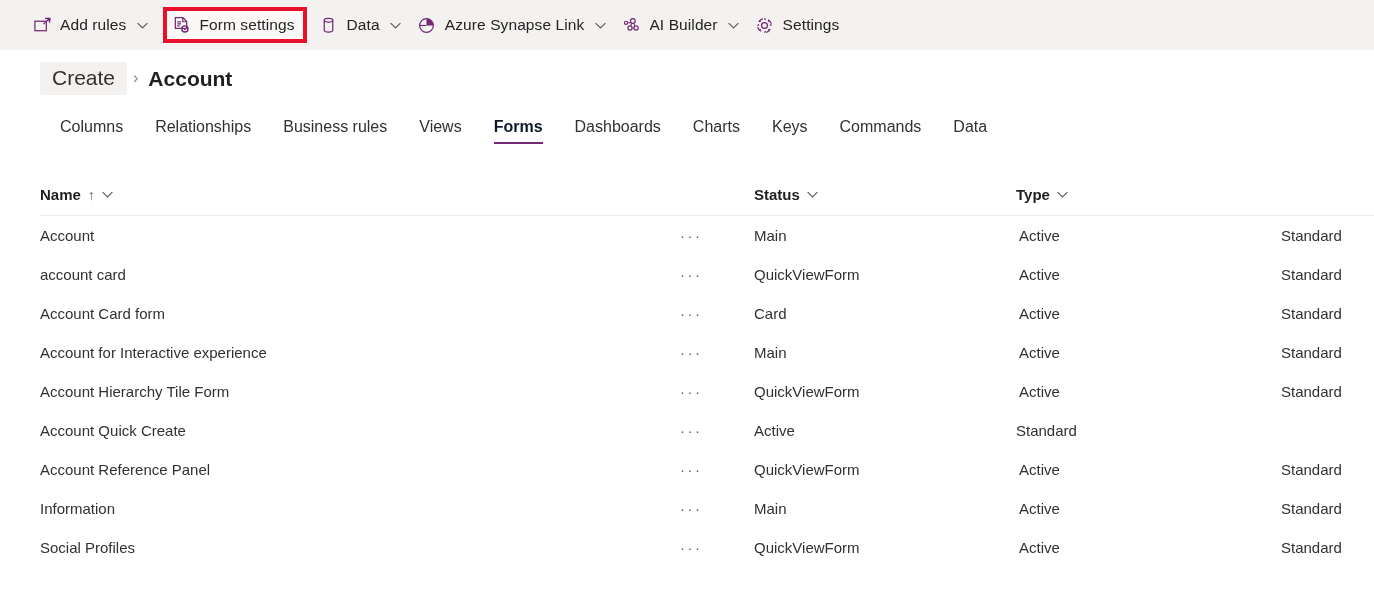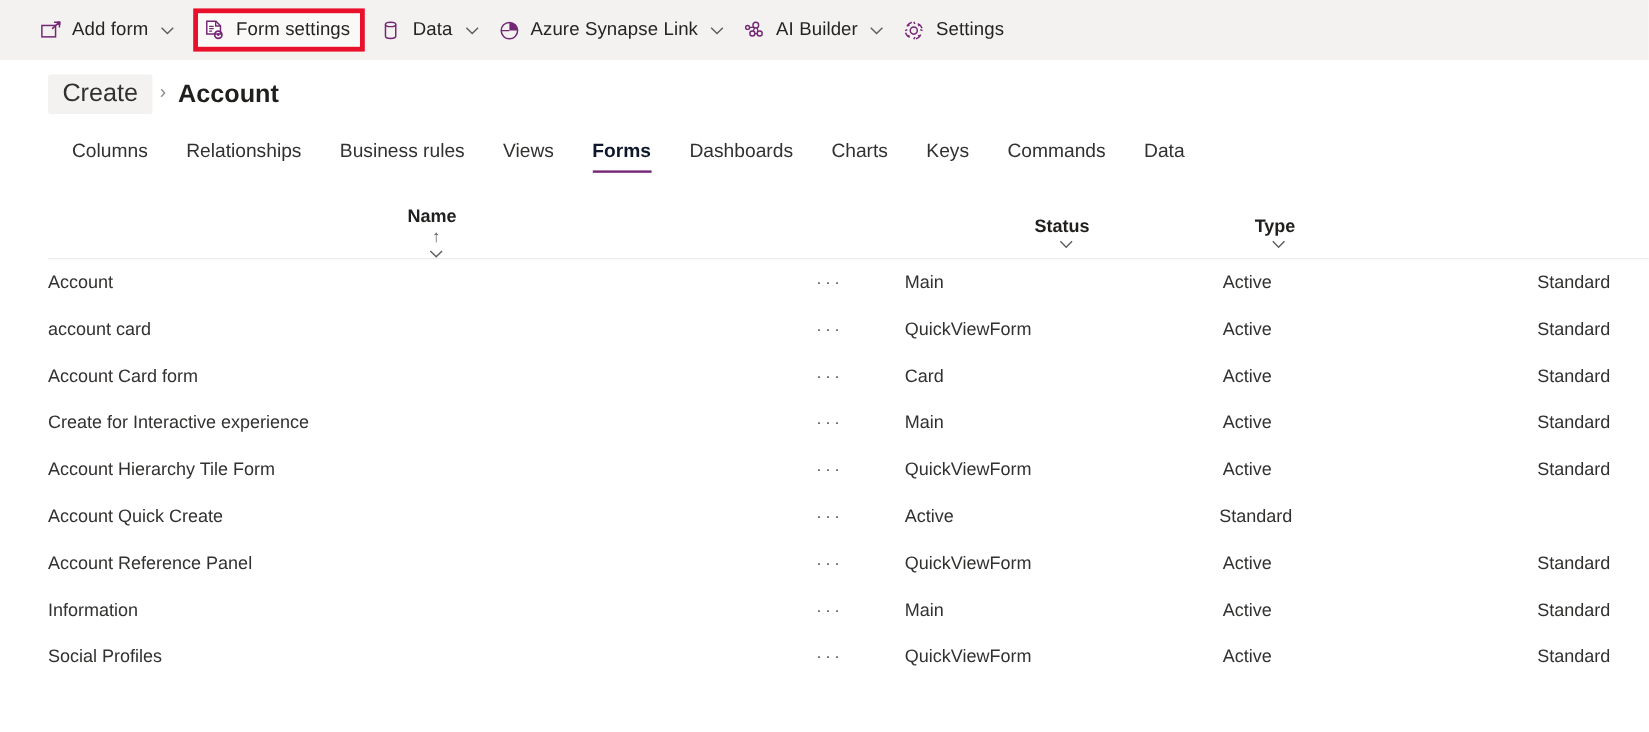--- a/index.html
+++ b/index.html
@@ -157,21 +157,20 @@
   .col-kind   { width: 93px;  flex: none; }
 
   .head-cell {
     display: flex;
     align-items: center;
     font-size: 15px;
     font-weight: bold;
     color: #201f1e;
     cursor: pointer;
     white-space: nowrap;
-    flex-direction: column;
   }
   .head-sort {
     margin-left: 7px;
     font-size: 14px;
     color: #605e5c;
     font-weight: normal;
   }
   .head-chev {
     margin-left: 6px;
     display: inline-flex;
@@ -202,21 +201,21 @@
 
   <div class="cmd-item">
     <span class="cmd-icon">
       <svg width="19" height="19" viewBox="0 0 20 20">
         <rect x="2" y="5.5" width="12" height="10" fill="none" stroke="#742774" stroke-width="1.3"></rect>
         <path d="M11 8.5 L17 2.8" stroke="#742774" stroke-width="1.3" fill="none"></path>
         <path d="M12.6 2.6 H17.4 V7.2" fill="none" stroke="#742774" stroke-width="1.3"></path>
         <rect x="15.4" y="2.0" width="3" height="3" fill="#742774"></rect>
       </svg>
     </span>
-    <span class="cmd-label">Add form</span>
+    <span class="cmd-label">Add rules</span>
     <span class="cmd-chev">
       <svg width="13" height="13" viewBox="0 0 12 12">
           <path d="M1.5 3.8 L6 8.3 L10.5 3.8" fill="none" stroke="#605e5c" stroke-width="1.1"></path>
         </svg>
     </span>
   </div>
 
   <div class="highlight-wrap">
     <div class="highlight-box">
       <span class="cmd-icon">
@@ -377,21 +376,21 @@
     <div class="col-name"><span class="cell cell-link">Account Card form</span></div>
     <div class="col-ctx">
         <span class="ctx-dots">···</span>
       </div>
     <div class="col-type"><span class="cell">Card</span></div>
     <div class="col-status"><span class="cell">Active</span></div>
     <div class="col-kind"><span class="cell">Standard</span></div>
   </div>
 
   <div class="grid-row">
-    <div class="col-name"><span class="cell cell-link">Create for Interactive experience</span></div>
+    <div class="col-name"><span class="cell cell-link">Account for Interactive experience</span></div>
     <div class="col-ctx">
         <span class="ctx-dots">···</span>
       </div>
     <div class="col-type"><span class="cell">Main</span></div>
     <div class="col-status"><span class="cell">Active</span></div>
     <div class="col-kind"><span class="cell">Standard</span></div>
   </div>
 
   <div class="grid-row">
     <div class="col-name"><span class="cell cell-link">Account Hierarchy Tile Form</span></div>

